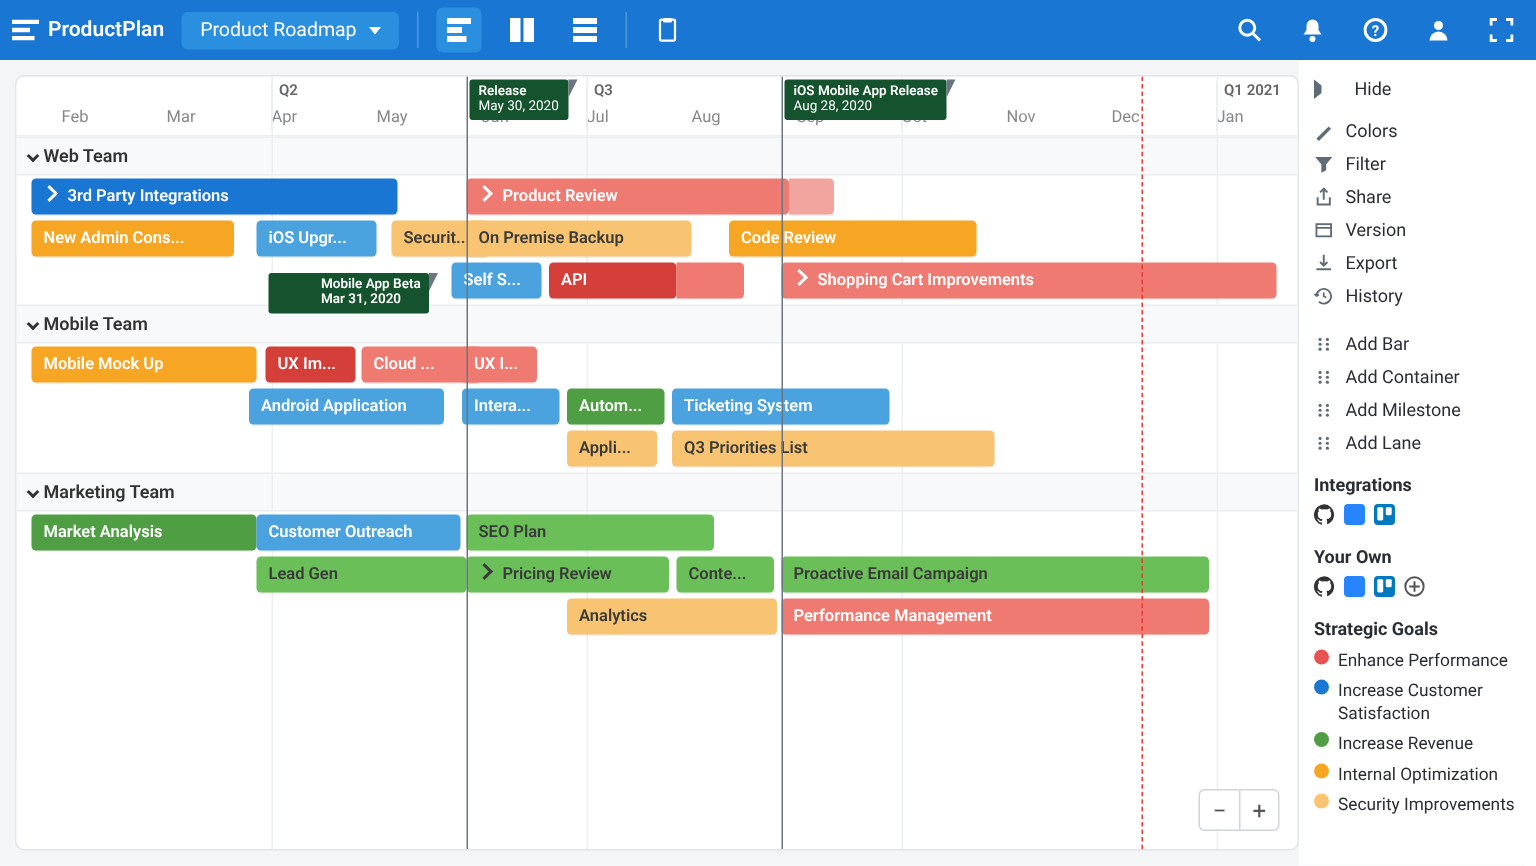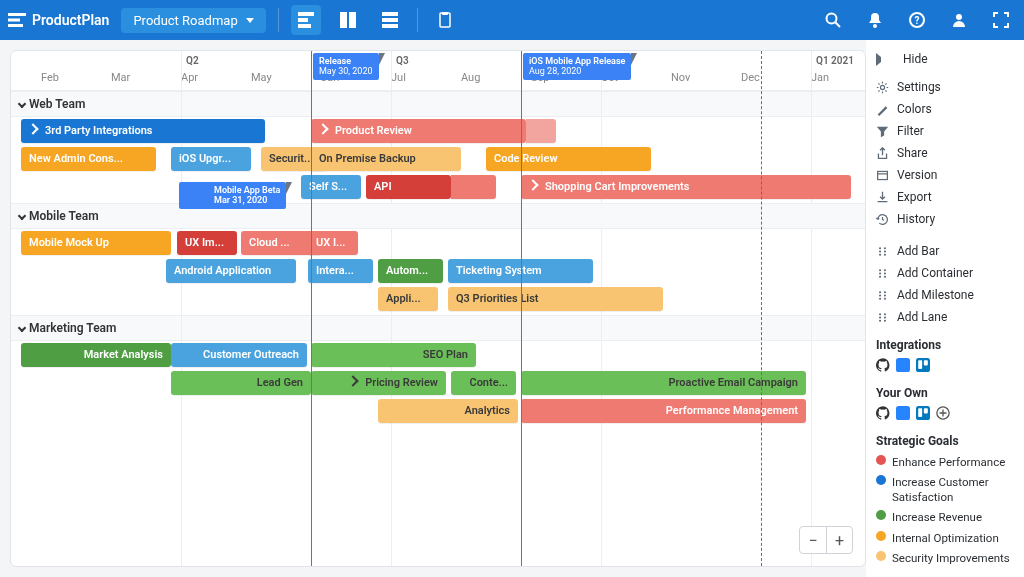--- a/index.html
+++ b/index.html
@@ -21,21 +21,21 @@
 .board-outer { flex: 1; padding: 10px 0 10px 10px; overflow: hidden; }
 .board { background: #fff; border: 1px solid #e1e4e8; border-radius: 6px; height: 100%; position: relative; overflow: hidden; }
 
 
 .time-head { position: relative; height: 40px; border-bottom: 1px solid #eceff2; }
 .month { position: absolute; top: 20px; font-size: 11px; color: #888; }
 .qlabel { position: absolute; top: 4px; font-size: 10px; color: #666; font-weight: 600; border-left: 1px solid #d9dde2; padding-left: 4px; height: 32px; }
 .qline { position: absolute; top: 0; bottom: -500px; width: 1px; background: #eceff2; }
 
 
-.ms-flag { position: absolute; top: 2px; background: #3b82f6; color: #fff; font-size: 9px; line-height: 1.15; padding: 3px 6px 3px 6px; border-radius: 2px; z-index: 5; }
+.ms-flag { position: absolute; top: 2px; background: #14532d; color: #fff; font-size: 9px; line-height: 1.15; padding: 3px 6px 3px 6px; border-radius: 2px; z-index: 5; }
 .ms-flag::after { content: ""; position: absolute; right: -6px; top: 0; border-top: 0 solid transparent; border-bottom: 12px solid transparent; border-left: 6px solid #6b7682; }
 .ms-flag .t { font-weight: 600; }
 .ms-line { position: absolute; top: 0; bottom: 0; width: 1px; background: #6b7682; z-index: 4; }
 .today-line { position: absolute; top: 0; bottom: 0; border-left: 1px dashed #e53935; z-index: 3; }
 
 
 .lane-head { background: #f8f9fa; border-bottom: 1px solid #eceff2; border-top: 1px solid #eceff2; padding: 5px 8px; font-size: 12px; font-weight: 600; color: #333; display: flex; align-items: center; gap: 4px; }
 .lane-body { position: relative; }
 
 
@@ -209,21 +209,21 @@
             <div class="bar" style="left: 297px; top: 30px; width: 65px; background: rgb(74, 163, 223);"><span>Intera...</span></div>
             <div class="bar" style="left: 367px; top: 30px; width: 65px; background: rgb(79, 158, 68);"><span>Autom...</span></div>
             <div class="bar" style="left: 437px; top: 30px; width: 145px; background: rgb(74, 163, 223);"><span>Ticketing System</span></div>
             <div class="bar bar-dark-text" style="left: 367px; top: 58px; width: 60px; background: rgb(248, 196, 113);"><span>Appli...</span></div>
             <div class="bar bar-dark-text" style="left: 437px; top: 58px; width: 215px; background: rgb(248, 196, 113);"><span>Q3 Priorities List</span></div>
           </div>
           <div class="lane-head">
             <span class="chev-down"></span>
             <span>Marketing Team</span>
           </div>
-          <div class="lane-body" style="height: 86px; text-align: right;">
+          <div class="lane-body" style="height: 86px;">
             <div class="bar" style="left: 10px; top: 2px; width: 150px; background: rgb(79, 158, 68);"><span>Market Analysis</span></div>
             <div class="bar" style="left: 160px; top: 2px; width: 136px; background: rgb(74, 163, 223);"><span>Customer Outreach</span></div>
             <div class="bar bar-dark-text" style="left: 300px; top: 2px; width: 165px; background: rgb(107, 191, 89);"><span>SEO Plan</span></div>
             <div class="bar bar-dark-text" style="left: 160px; top: 30px; width: 140px; background: rgb(107, 191, 89);"><span>Lead Gen</span></div>
             <div class="bar bar-dark-text" style="left: 300px; top: 30px; width: 135px; background: rgb(107, 191, 89);"><span class="chev"></span><span>Pricing Review</span></div>
             <div class="bar bar-dark-text" style="left: 440px; top: 30px; width: 65px; background: rgb(107, 191, 89);"><span>Conte...</span></div>
             <div class="bar bar-dark-text" style="left: 510px; top: 30px; width: 285px; background: rgb(107, 191, 89);"><span>Proactive Email Campaign</span></div>
             <div class="bar bar-dark-text" style="left: 367px; top: 58px; width: 140px; background: rgb(248, 196, 113);"><span>Analytics</span></div>
             <div class="bar" style="left: 510px; top: 58px; width: 285px; background: rgb(239, 122, 114);"><span>Performance Management</span></div>
           </div>
@@ -240,27 +240,20 @@
 
   <div class="side">
     <div class="row">
       <span class="ico tri-right"></span>
       <span>Hide</span>
     </div>
     <div style="height:6px"></div>
     <div id="side-tools">
         <div class="row">
           <span class="ico"><svg viewBox="0 0 16 16">
-              <circle cx="8" cy="8" r="2.5" fill="none" stroke="#5f6b76" stroke-width="1.5"></circle>
-              <path d="M8 1v2M8 13v2M1 8h2M13 8h2M3 3l1.4 1.4M11.6 11.6L13 13M13 3l-1.4 1.4M4.4 11.6L3 13" stroke="#5f6b76" stroke-width="1.5"></path>
-            </svg></span>
-          <span>Settings</span>
-        </div>
-        <div class="row">
-          <span class="ico"><svg viewBox="0 0 16 16">
               <path d="M2 14L12 4l2 2L4 16z" fill="#5f6b76"></path>
             </svg></span>
           <span>Colors</span>
         </div>
         <div class="row">
           <span class="ico"><svg viewBox="0 0 16 16">
               <path d="M1 2h14l-5 6v5l-4 2V8z" fill="#5f6b76"></path>
             </svg></span>
           <span>Filter</span>
         </div>

